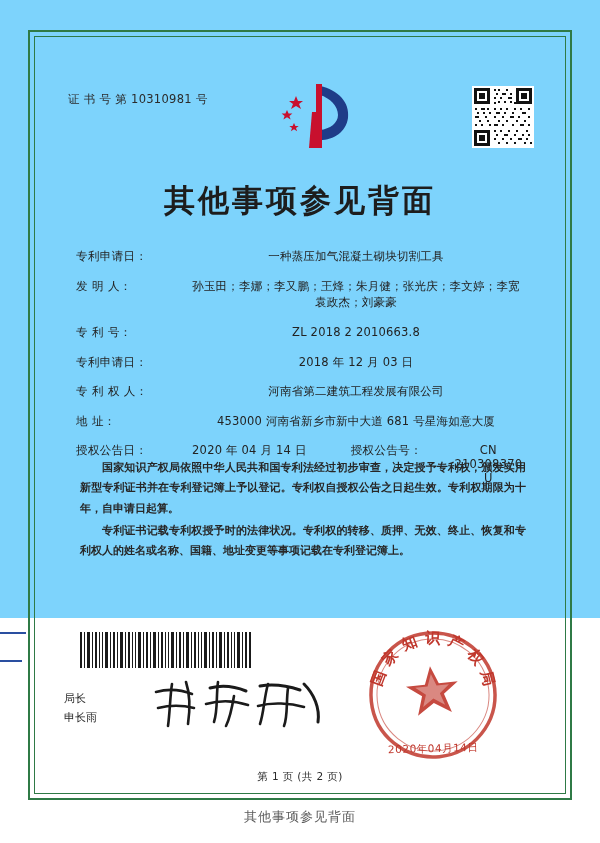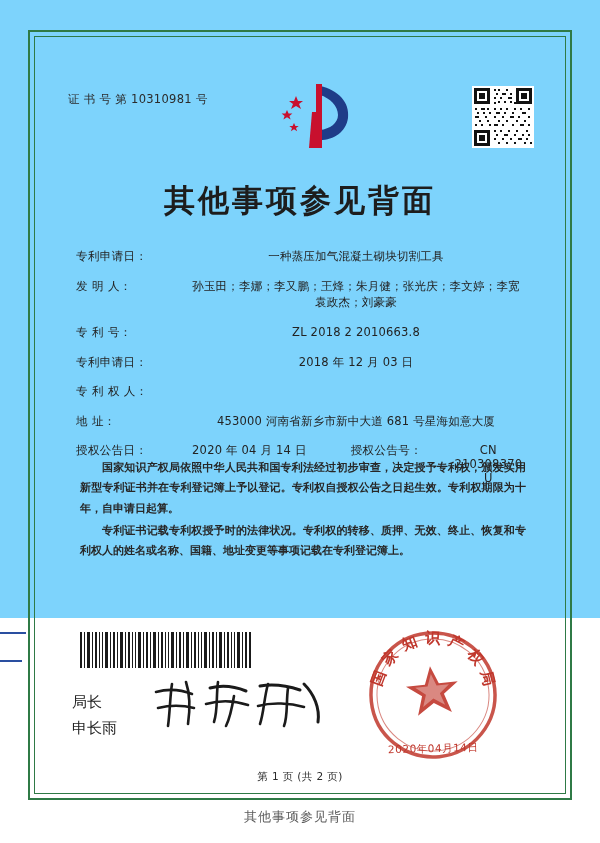--- a/index.html
+++ b/index.html
@@ -145,22 +145,22 @@
     position: absolute;
     left: 360px; top: 712px;
     font-size: 10.5px;
     color: #c0372c;
     letter-spacing: 0.5px;
     transform: rotate(-1.5deg);
   }
 
   .signer {
     position: absolute;
-    left: 44px; top: 660px;
-    font-size: 15px;
+    left: 36px; top: 660px;
+    font-size: 11px;
     color: #232323;
     line-height: 1.7;
   }
   .signature {
     position: absolute;
     left: 120px; top: 648px;
     width: 190px; height: 54px;
   }
 
   .page-no {
@@ -317,20 +317,21 @@
           <div class="f-value">ZL 2018 2 2010663.8</div>
         </div>
 
         <div class="field-row">
           <div class="f-label">专利申请日：</div>
           <div class="f-value">2018 年 12 月 03 日</div>
         </div>
 
         <div class="field-row">
           <div class="f-label">专 利 权 人：</div>
+          <div class="f-value">河南省第二建筑工程发展有限公司</div>
         </div>
 
         <div class="field-row">
           <div class="f-label">地 址：</div>
           <div class="f-value">453000 河南省新乡市新中大道 681 号星海如意大厦</div>
         </div>
 
         <div class="row-split">
           <div class="left">
             <div class="f-label">授权公告日：</div>

